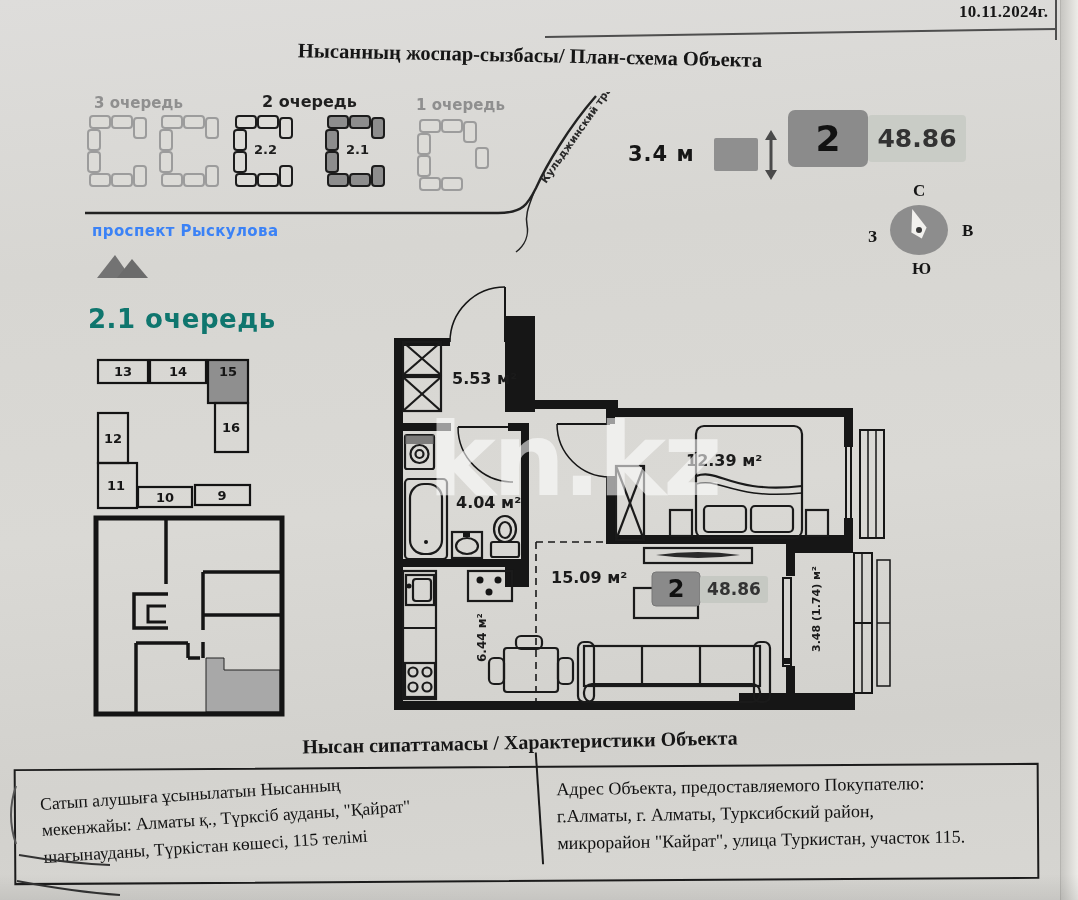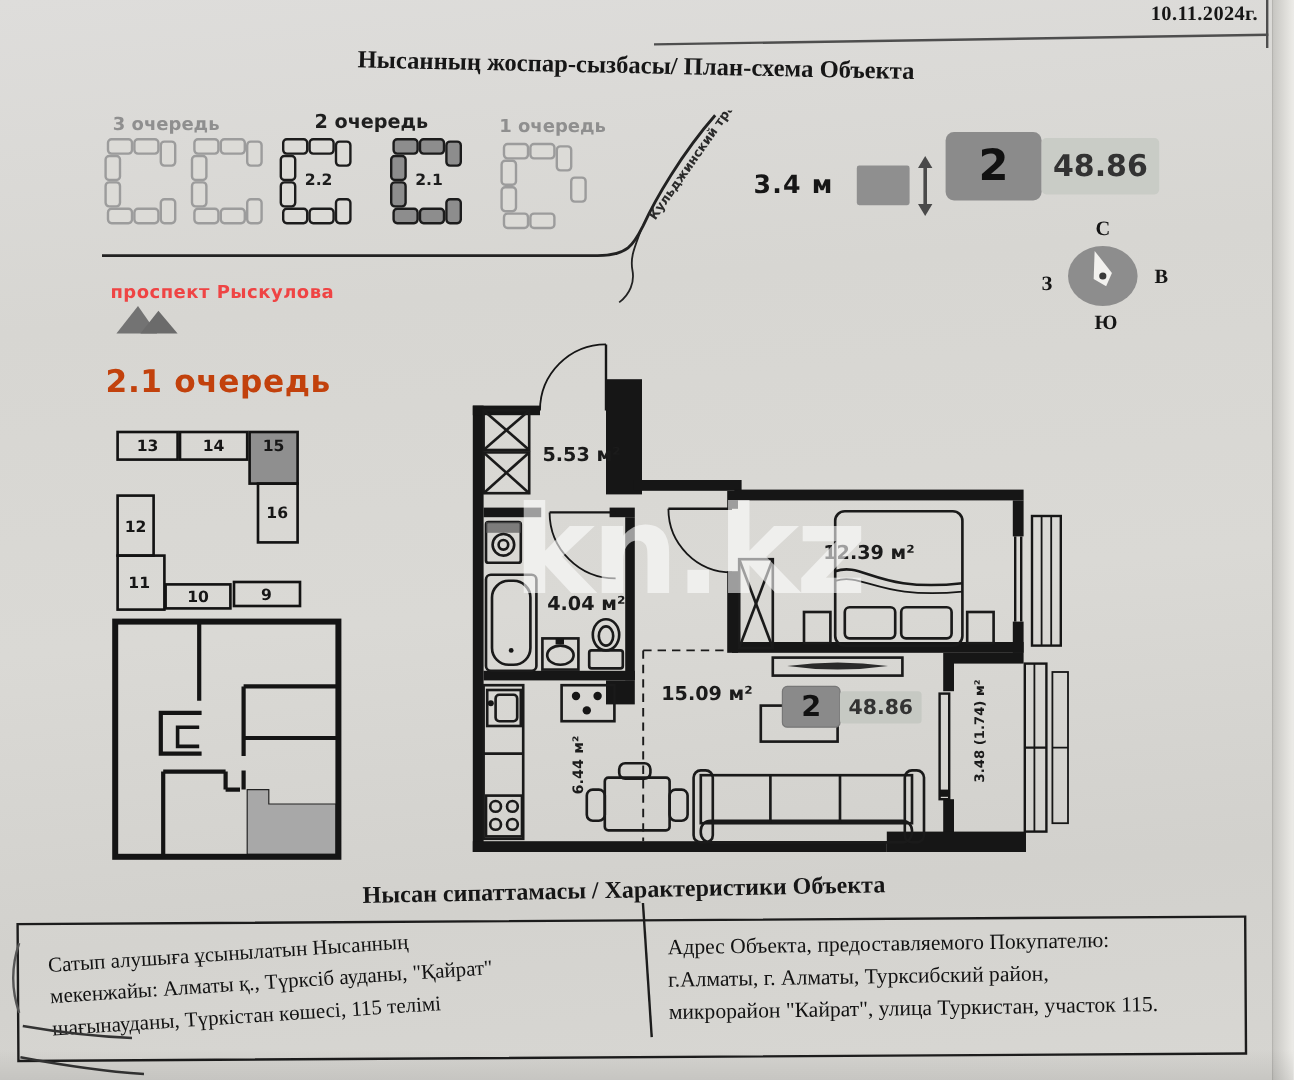--- a/index.html
+++ b/index.html
@@ -22,33 +22,33 @@
   .phase-lbl{font:bold 15px "DejaVu Sans",sans-serif;}
   .ph-gray{fill:#8f8f8f;}
   .ph-dark{fill:#1f1f1f;font-size:16px;}
   .blk{fill:#dcdbd7;stroke-width:2;}
   .c-light .blk{stroke:#9c9c9c;}
   .c-dark .blk{stroke:#1c1c1c;}
   .c-fill .blk{stroke:#1c1c1c;fill:#8d8d8d;}
   .clu-lbl{font:bold 13px "DejaVu Sans",sans-serif;fill:#1d1d1d;}
   .road{stroke:#222;stroke-width:2.4;fill:none;}
   .road-lbl{font:bold 10.5px "DejaVu Sans",sans-serif;fill:#2a2a2a;}
-  .street-lbl{left:92px;top:222px;font:bold 15px "DejaVu Sans",sans-serif;color:#ef4444;letter-spacing:.4px;margin-top:12px;}
+  .street-lbl{left:92px;top:222px;font:bold 15px "DejaVu Sans",sans-serif;color:#3b82f6;letter-spacing:.4px;}
   
   .ceil-txt{left:628px;top:142px;font:bold 21px "DejaVu Sans",sans-serif;letter-spacing:1px;}
   .ceil-box{left:714px;top:138px;width:44px;height:33px;background:#8f8f8f;border-radius:2px;}
   .badge-top{left:788px;top:110px;width:178px;height:57px;}
   .badge-dark{position:absolute;left:0;top:0;width:80px;height:57px;background:#8b8b8b;border-radius:7px;
     display:flex;align-items:center;justify-content:center;font:bold 36px "DejaVu Sans",sans-serif;color:#111;}
   .badge-light{position:absolute;left:80px;top:5px;width:98px;height:47px;background:#c9ccc6;border-radius:4px;
     display:flex;align-items:center;justify-content:center;font:bold 25px "DejaVu Sans",sans-serif;color:#333;}
   .compass-svg{left:862px;top:178px;}
   .cmp{font:bold 17px "Liberation Serif",serif;fill:#151515;}
   
-  .phase-title{left:88px;top:304px;font:bold 26px "DejaVu Sans",sans-serif;color:#c2410c;letter-spacing:.5px;}
+  .phase-title{left:88px;top:304px;font:bold 26px "DejaVu Sans",sans-serif;color:#0f766e;letter-spacing:.5px;}
   .unit{fill:none;stroke:#131313;stroke-width:2.2;}
   .unit-hl{fill:#8f8f8f;}
   .unit-no{font:bold 13px "DejaVu Sans",sans-serif;fill:#161616;text-anchor:middle;}
   
   .fp{stroke:#141414;fill:none;}
   
   .plan-svg{left:388px;top:280px;}
   .wall{fill:#161616;}
   .ln{stroke:#161616;stroke-width:2;fill:none;}
   .thin{stroke-width:1.5;}

